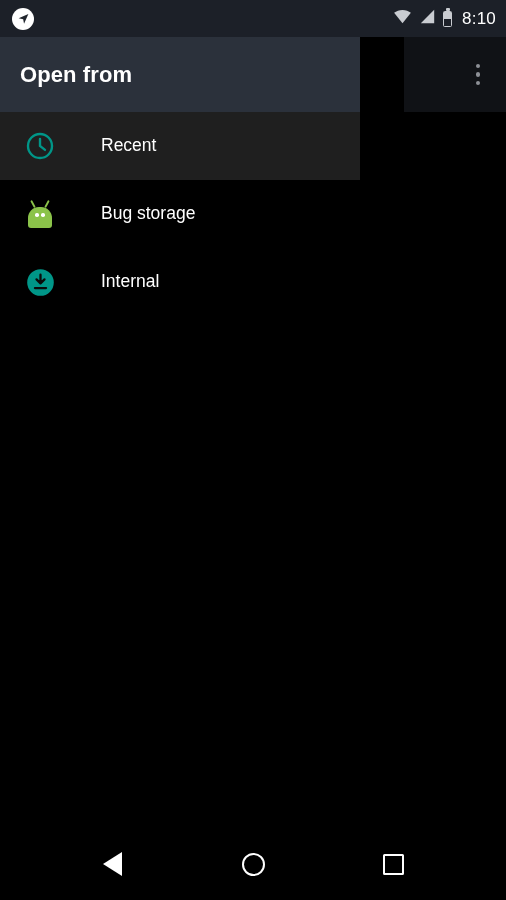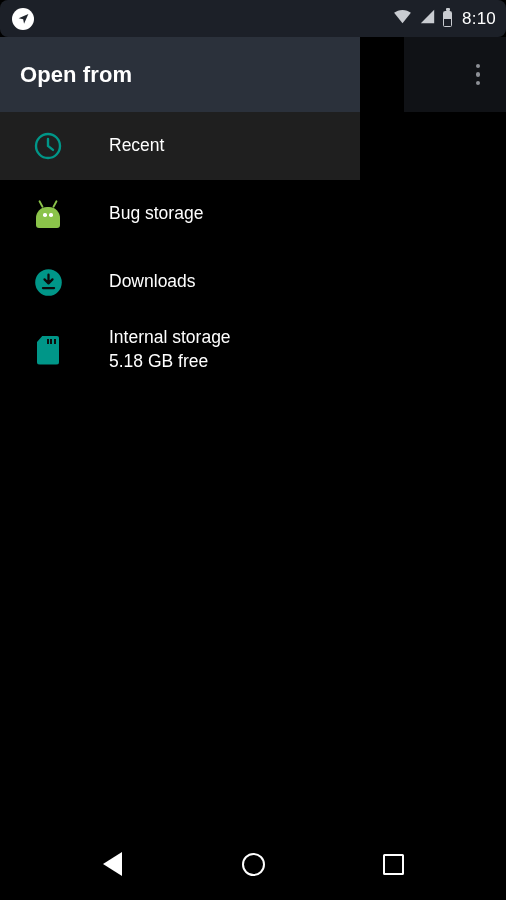--- a/index.html
+++ b/index.html
@@ -10,21 +10,20 @@
     overflow:hidden;
   }
   .screen { position:relative; width:506px; height:900px; background:#000; }
 
   
   .statusbar {
     position:absolute; top:0; left:0; width:506px; height:37px;
     background:#1c2028;
     display:flex; align-items:center; justify-content:space-between;
     padding:0 10px 0 12px;
-    border-radius:8px;
   }
   .sb-left { display:flex; align-items:center; }
   .loc-badge {
     width:22px; height:22px; border-radius:50%;
     background:#ffffff; display:flex; align-items:center; justify-content:center;
   }
   .sb-right { display:flex; align-items:center; gap:7px; }
   .sb-time {
     color:#ffffff; font-size:17px; font-weight:400;
     letter-spacing:.2px; margin-left:3px;
@@ -64,21 +63,21 @@
   .kebab { display:flex; flex-direction:column; gap:4px; padding:8px 6px; }
   .kebab i { width:4.5px; height:4.5px; border-radius:50%; background:#8d9096; display:block; }
 
   
   .drawer {
     position:absolute; top:112px; left:0; width:360px; height:788px;
     background:#000000;
   }
   .row {
     position:relative; display:flex; align-items:center;
-    height:68px; width:360px; padding-left:30px;
+    height:68px; width:360px; padding-left:22px;
   }
   .row.selected { background:#1f1f1f; }
   .row-icon {
     width:36px; min-width:36px; height:36px;
     display:flex; align-items:center; justify-content:center;
   }
   .row-text { margin-left:43px; display:flex; flex-direction:column; justify-content:center; }
   .row-title { color:#ffffff; font-size:17.5px; line-height:1.35; }
   .row-sub { color:#ffffff; font-size:17.5px; line-height:1.35; }
 
@@ -207,40 +206,24 @@
 
     <div class="row">
       <span class="row-icon">
         <svg width="29" height="29" viewBox="0 0 24 24">
           <circle cx="12" cy="12" r="11" fill="#009688"></circle>
           <path d="M12 5.6v7.1m0 0 3.3-3.3M12 12.7 8.7 9.4" fill="none" stroke="#0b0b0b" stroke-width="1.9" stroke-linecap="round"></path>
           <path d="M7.4 16.6h9.2" fill="none" stroke="#0b0b0b" stroke-width="1.9" stroke-linecap="round"></path>
         </svg>
       </span>
       <span class="row-text">
-        <span class="row-title">Downloads</span>
-      </span>
-    </div>
-
-    <div class="row">
-      <span class="row-icon">
-        <span class="sdcard">
-          <span class="sd-shape"></span>
-          <span class="sd-pins">
-              <i></i>
-              <i></i>
-              <i></i>
-            </span>
-        </span>
-      </span>
-      <span class="row-text">
-        <span class="row-title">Internal storage</span>
-        <span class="row-sub">5.18 GB free</span>
-      </span>
-    </div>
+        <span class="row-title">Internal</span>
+      </span>
+    </div>
+
 
   </div>
 
   <div class="navbar">
     <div class="nav-btn nav-back">
       <span class="tri"></span>
     </div>
     <div class="nav-btn nav-home">
       <span class="circ"></span>
     </div>

